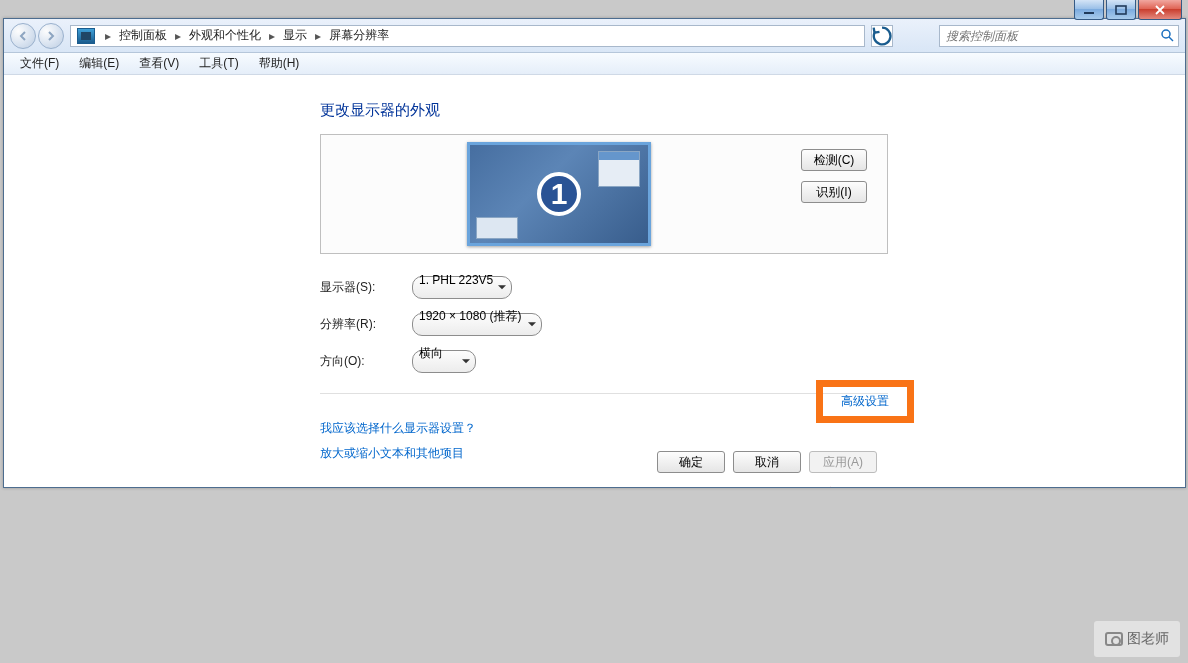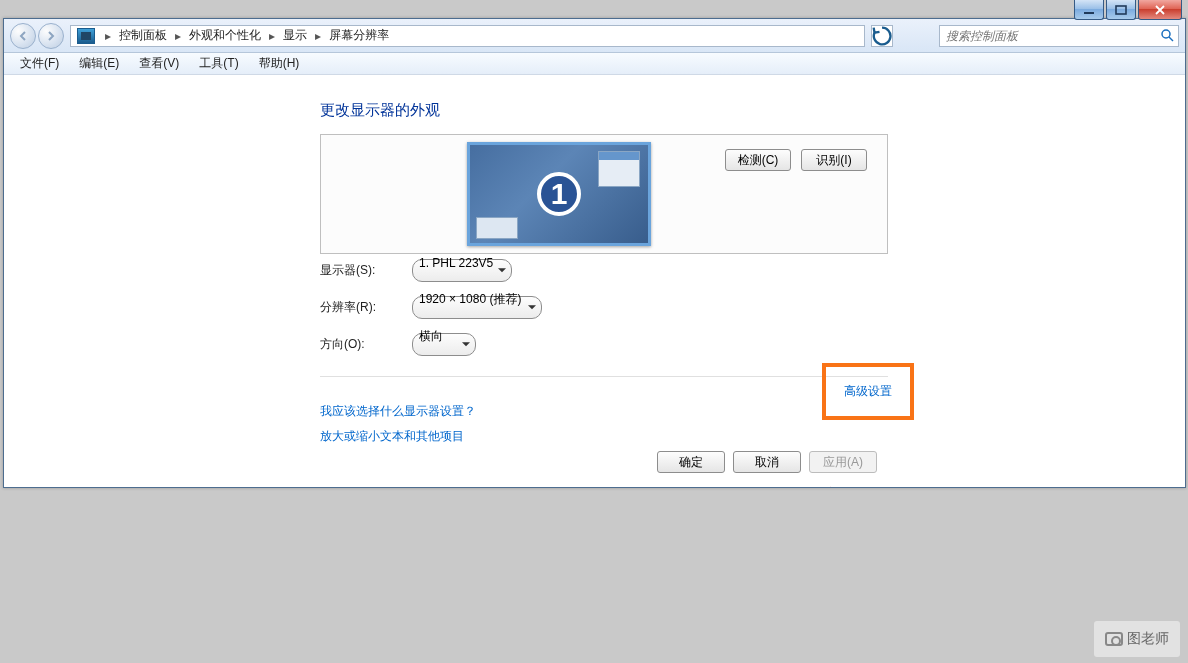--- a/index.html
+++ b/index.html
@@ -209,37 +209,37 @@
     left: 6px; bottom: 4px;
     width: 42px; height: 22px;
     background: #dde7f2;
     border: 1px solid #8aa6c4;
   }
   .preview-buttons {
     position: absolute;
     right: 20px;
     top: 14px;
     display: flex;
-    flex-direction: row;
+    flex-direction: column;
     gap: 10px;
   }
   .btn {
     min-width: 66px;
     height: 22px;
     padding: 0 10px;
     background: linear-gradient(#fdfdfd, #e5e5e5);
     border: 1px solid #8d8d8d;
     border-radius: 3px;
     font-family: inherit;
     font-size: 12px;
     display: inline-flex;
     align-items: center;
     justify-content: center;
   }
-  .form-rows { margin-top: 5px; }
+  .form-rows { margin-top: 22px; }
   .form-row {
     display: flex;
     align-items: center;
     margin-bottom: 14px;
   }
   .form-label {
     width: 92px;
     color: #222;
   }
   .select {
@@ -266,22 +266,22 @@
   .sep-line {
     border-top: 1px solid #e0e0e0;
     margin: 20px 0 0 0;
     position: relative;
     width: 568px;
   }
   .adv-link-wrap {
     position: absolute;
     right: -26px;
     top: -14px;
-    border: 4px solid #f97316;
-    padding: 16px 18px;
+    border: 7px solid #f97316;
+    padding: 6px 18px;
   }
   .link {
     color: #0066cc;
     cursor: pointer;
   }
   .help-links { margin-top: 26px; }
   .help-links div { margin-bottom: 8px; }
   .dialog-buttons {
     position: absolute;
     right: 308px;

